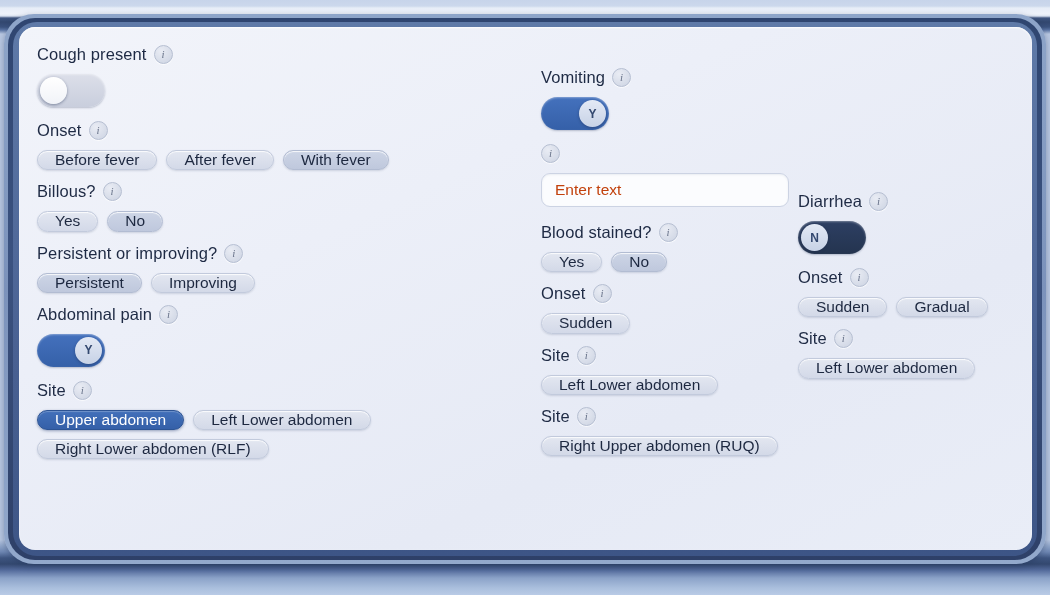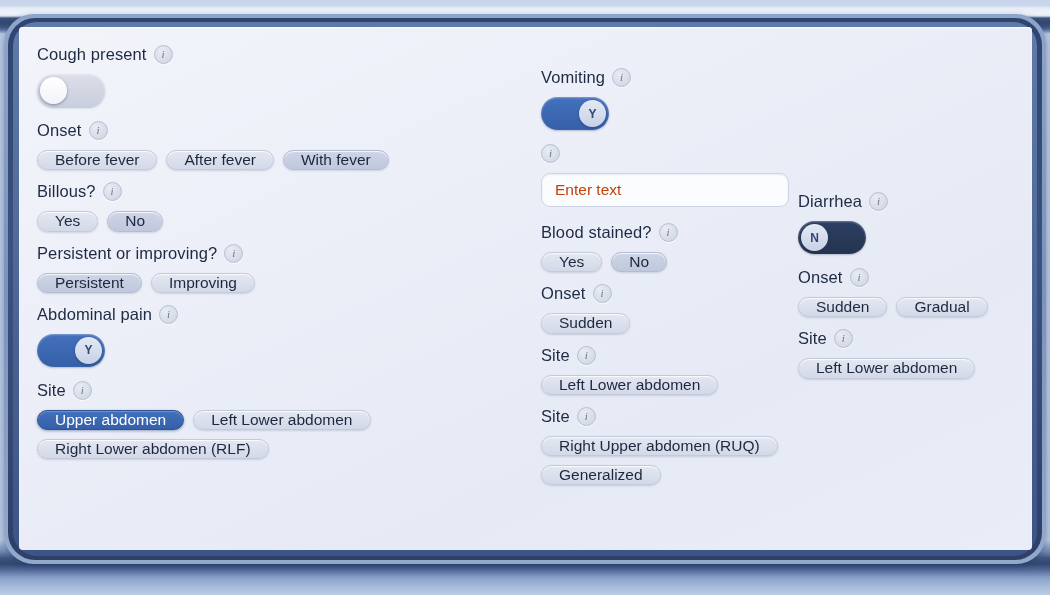--- a/index.html
+++ b/index.html
@@ -37,21 +37,21 @@
     border-radius:27px;
     background:linear-gradient(180deg,#2f4570 0%, #3b5280 45%, #2e4068 100%);
   }
   .frame-in{
     position:absolute;left:13px;top:22px;width:1024px;height:534px;
     border-radius:24px;
     background:linear-gradient(180deg,#5f7aa8 0%, #4a6293 60%, #3d5586 100%);
   }
   .card{
     position:absolute;left:19px;top:27px;width:1013px;height:523px;
-    border-radius:4px;
+    border-radius:16px;
     background:linear-gradient(155deg,#f2f4fa 0%, #eceff8 35%, #e6eaf5 70%, #e9edf7 100%);
     box-shadow:inset 0 1px 2px rgba(255,255,255,.9);
     overflow:hidden;
   }
 
   .col{position:absolute;top:0;}
   .c1{left:18px;width:500px;}
   .c2{left:522px;width:248px;margin-top:23px;}
   .c3{left:779px;width:240px;}
 
@@ -284,21 +284,20 @@
     <div class="sp12"></div>
 
     <div class="field">
       <div class="label">
         <span>Site</span>
         <span class="info">i</span>
       </div>
       <div class="sp10"></div>
       <div class="pills" style="max-width:250px;">
         <div class="pill">Right Upper abdomen  (RUQ)</div>
-        <div class="pill">Generalized</div>
       </div>
     </div>
 
   </div>
 
   <div class="col c3" style="top:165px;">
 
     <div class="field">
       <div class="label">
         <span>Diarrhea</span>

